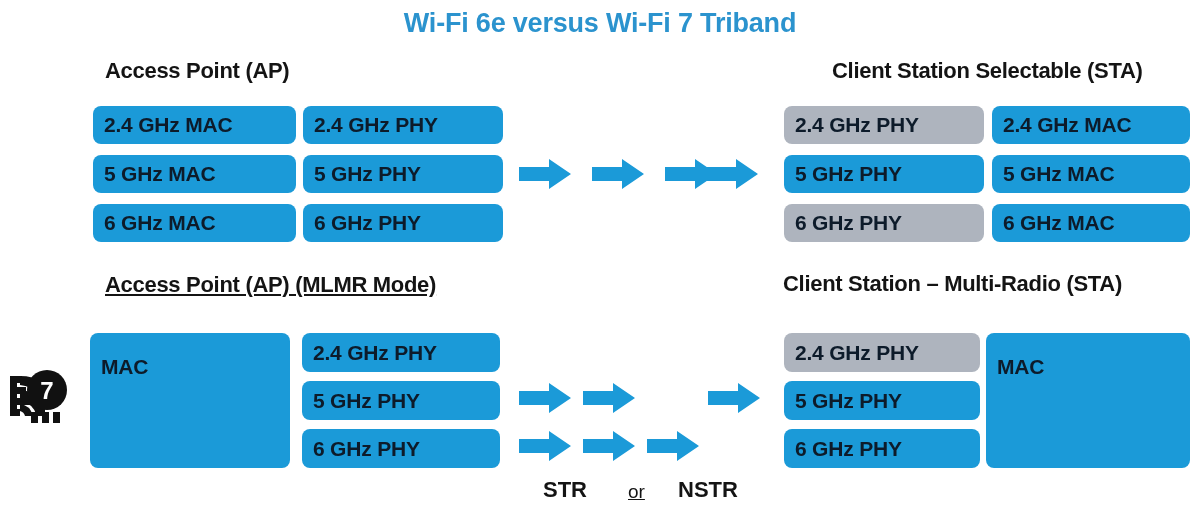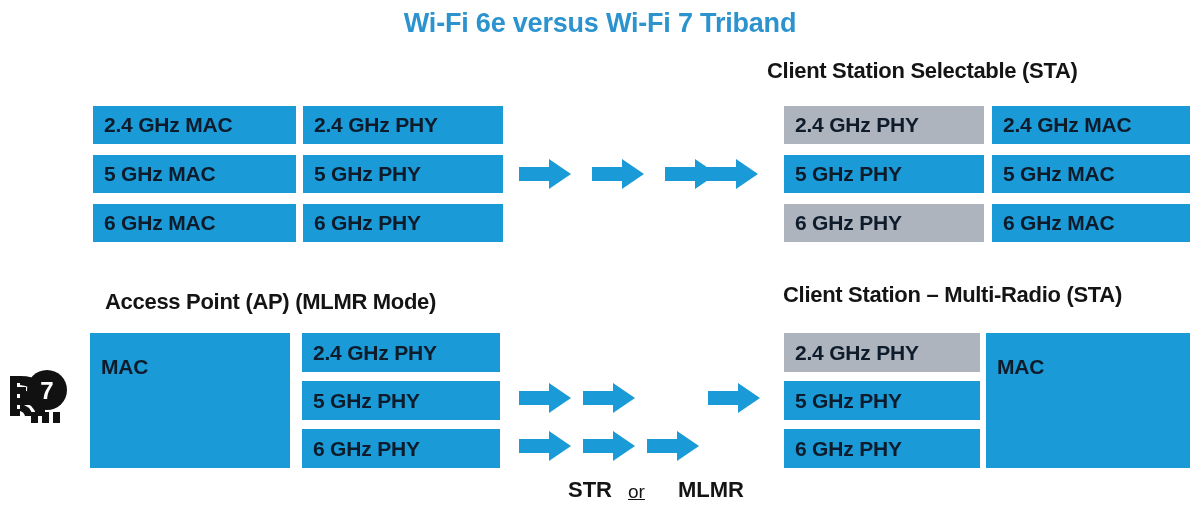--- a/index.html
+++ b/index.html
@@ -60,20 +60,21 @@
     position: absolute;
     box-sizing: border-box;
     display: flex;
     align-items: center;
     padding-left: 11px;
     font-size: 21px;
     font-weight: bold;
     color: #0d1b2a;
     letter-spacing: -0.2px;
     white-space: nowrap;
+    border-radius: 8px;
   }
   .box.blue { background: #1b9ad8; }
   .box.gray { background: #aeb4be; }
   .box.tall { align-items: flex-start; padding-top: 22px; }
 
   
   .arrow {
     position: absolute;
     width: 52px;
     height: 30px;
@@ -114,22 +115,23 @@
         <path d="M14 38 q10 1 13 12 h-8 q-1 -4 -5 -5 z"></path>
         <path d="M36 46 h7 v11 h-7 z"></path>
         <path d="M47 46 h7 v11 h-7 z"></path>
         <path d="M25 46 h7 v11 h-7 z"></path>
       </g>
       <circle cx="41" cy="24" r="20" fill="#111111"></circle>
       <text x="41" y="33" font-family="'Liberation Sans', sans-serif" font-size="24" font-weight="bold" fill="#ffffff" text-anchor="middle">7</text>
     </svg>
   </div>
 
-
-  <div class="heading" style="left:767px; top:58px;text-align:center;">Client Station Selectable (STA)</div>
+  <div class="heading" style="left:105px; top:58px;">Access Point (AP)</div>
+
+  <div class="heading" style="left:832px; top:58px;text-align:center;">Client Station Selectable (STA)</div>
 
   <div class="box blue" style="left:93px; top:106px; width:203px; height:38px;">2.4 GHz MAC</div>
   <div class="box blue" style="left:93px; top:155px; width:203px; height:38px;">5 GHz MAC</div>
   <div class="box blue" style="left:93px; top:204px; width:203px; height:38px;">6 GHz MAC</div>
 
   <div class="box blue" style="left:303px; top:106px; width:200px; height:38px;">2.4 GHz PHY</div>
   <div class="box blue" style="left:303px; top:155px; width:200px; height:38px;">5 GHz PHY</div>
   <div class="box blue" style="left:303px; top:204px; width:200px; height:38px;">6 GHz PHY</div>
 
   <div class="arrow" style="left:519px; top:159px;">
@@ -154,23 +156,23 @@
   </div>
 
   <div class="box gray" style="left:784px; top:106px; width:200px; height:38px;">2.4 GHz PHY</div>
   <div class="box blue" style="left:784px; top:155px; width:200px; height:38px;">5 GHz PHY</div>
   <div class="box gray" style="left:784px; top:204px; width:200px; height:38px;">6 GHz PHY</div>
 
   <div class="box blue" style="left:992px; top:106px; width:198px; height:38px;">2.4 GHz MAC</div>
   <div class="box blue" style="left:992px; top:155px; width:198px; height:38px;">5 GHz MAC</div>
   <div class="box blue" style="left:992px; top:204px; width:198px; height:38px;">6 GHz MAC</div>
 
-  <div class="heading" style="left:105px; top:289px;">Access Point (AP) (MLMR Mode)</div>
-
-  <div class="heading" style="left:783px; top:282px;">Client Station – Multi-Radio (STA)</div>
+  <div class="heading" style="left:105px; top:272px;text-decoration:underline;">Access Point (AP) (MLMR Mode)</div>
+
+  <div class="heading" style="left:783px; top:271px;">Client Station – Multi-Radio (STA)</div>
 
   <div class="box blue tall" style="left:90px; top:333px; width:200px; height:135px;">MAC</div>
 
   <div class="box blue" style="left:302px; top:333px; width:198px; height:39px;">2.4 GHz PHY</div>
   <div class="box blue" style="left:302px; top:381px; width:198px; height:39px;">5 GHz PHY</div>
   <div class="box blue" style="left:302px; top:429px; width:198px; height:39px;">6 GHz PHY</div>
 
   <div class="arrow" style="left:519px; top:383px;">
     <svg width="52" height="30" viewBox="0 0 52 30" xmlns="http://www.w3.org/2000/svg">
       <path d="M0 8 H30 V0 L52 15 L30 30 V22 H0 Z" fill="#1b9ad8"></path>
@@ -196,23 +198,23 @@
     <svg width="52" height="30" viewBox="0 0 52 30" xmlns="http://www.w3.org/2000/svg">
       <path d="M0 8 H30 V0 L52 15 L30 30 V22 H0 Z" fill="#1b9ad8"></path>
     </svg>
   </div>
   <div class="arrow" style="left:647px; top:431px;">
     <svg width="52" height="30" viewBox="0 0 52 30" xmlns="http://www.w3.org/2000/svg">
       <path d="M0 8 H30 V0 L52 15 L30 30 V22 H0 Z" fill="#1b9ad8"></path>
     </svg>
   </div>
 
-  <div class="mode-label" style="left:568px; top:477px;">STR</div>
+  <div class="mode-label" style="left:543px; top:477px;">STR</div>
   <div class="mode-label small" style="left:628px; top:481px;text-decoration:underline;">or</div>
-  <div class="mode-label" style="left:678px; top:477px;">MLMR</div>
+  <div class="mode-label" style="left:678px; top:477px;">NSTR</div>
 
   <div class="box gray" style="left:784px; top:333px; width:196px; height:39px;">2.4 GHz PHY</div>
   <div class="box blue" style="left:784px; top:381px; width:196px; height:39px;">5 GHz PHY</div>
   <div class="box blue" style="left:784px; top:429px; width:196px; height:39px;">6 GHz PHY</div>
 
   <div class="box blue tall" style="left:986px; top:333px; width:204px; height:135px;">MAC</div>
 
 </div>
 
 </body></html>

